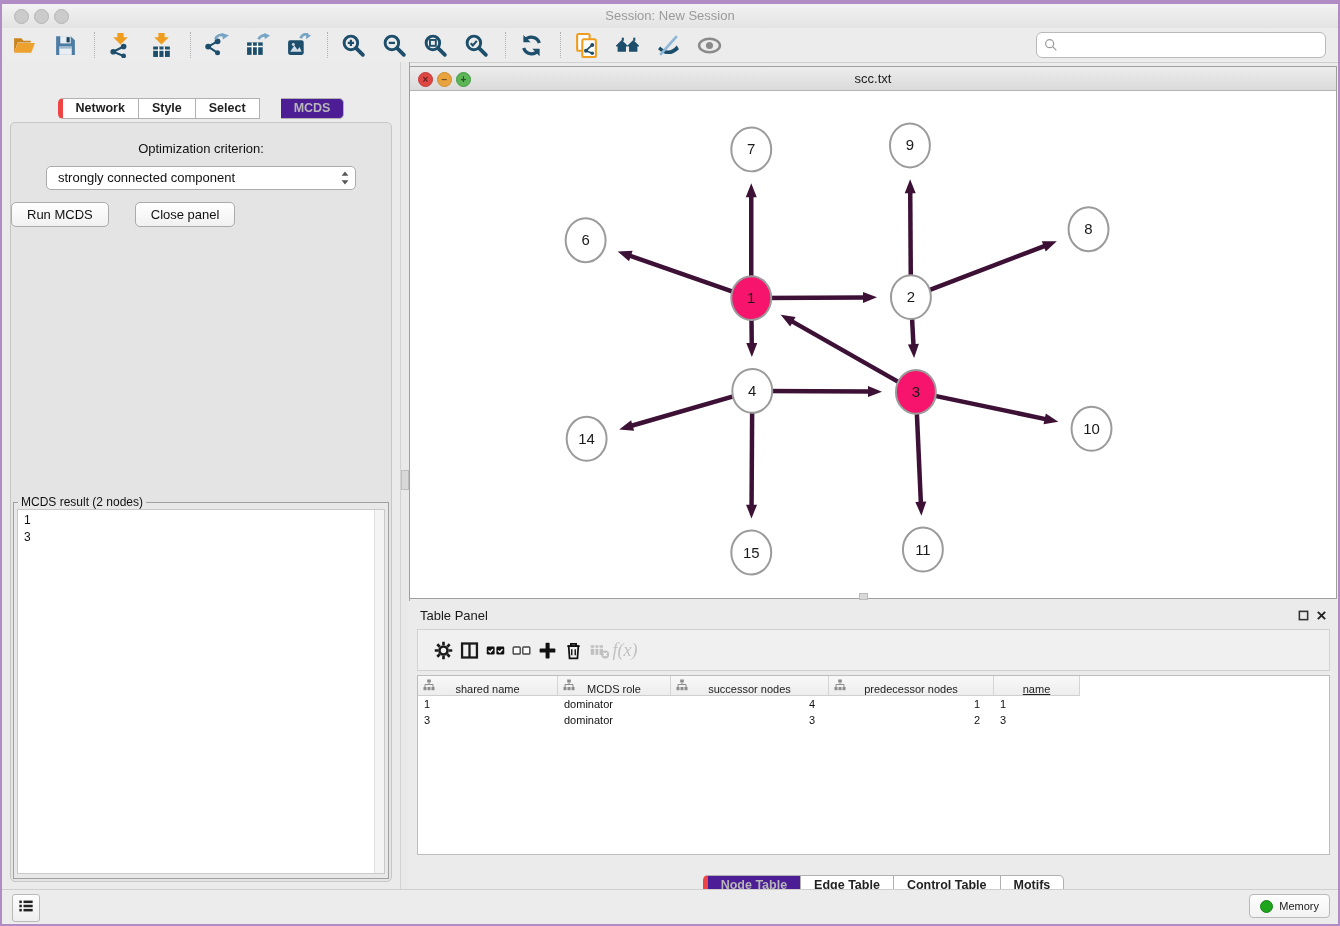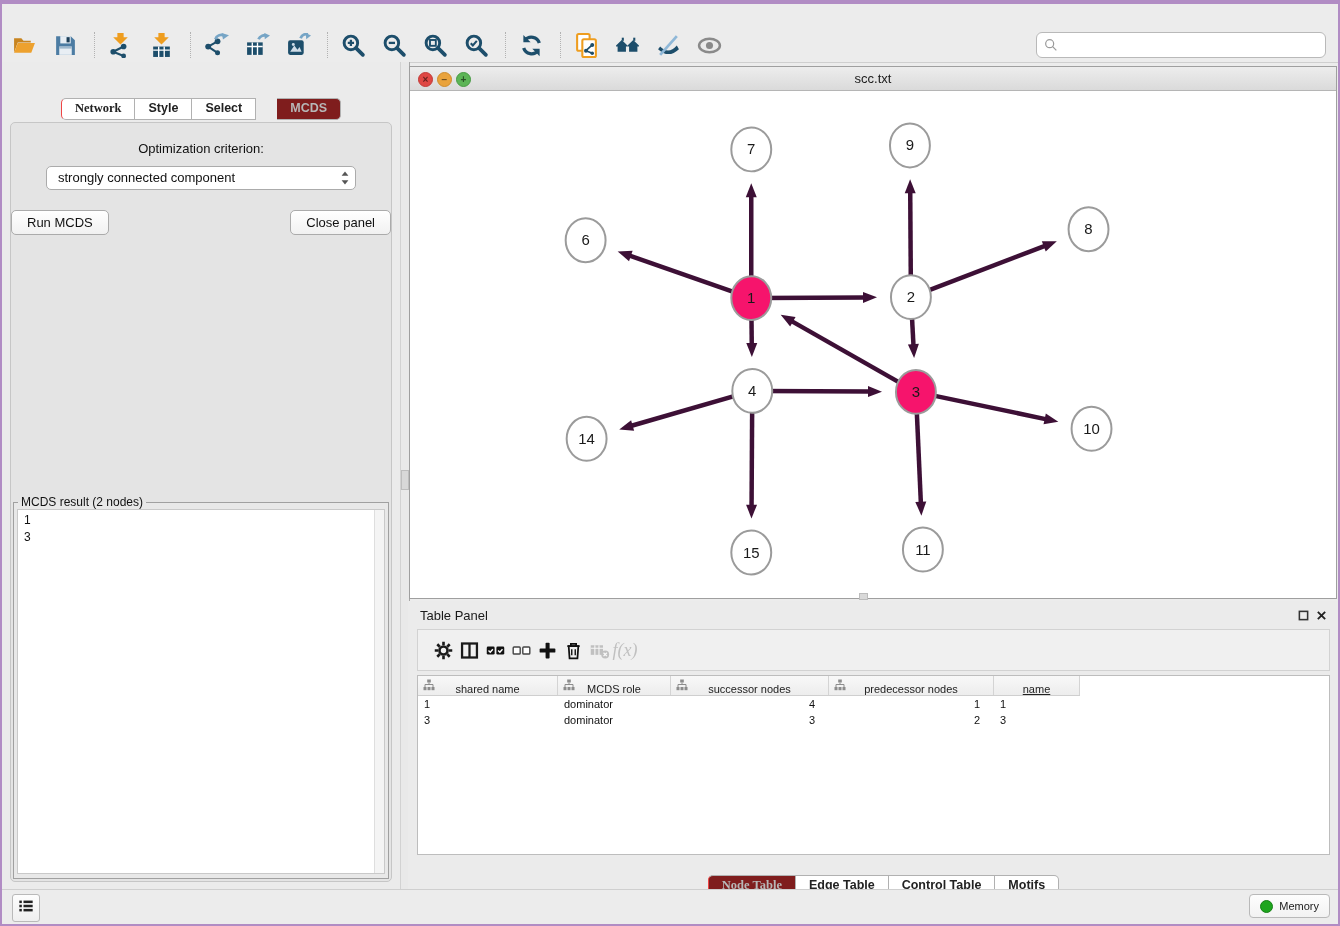--- a/index.html
+++ b/index.html
@@ -25,30 +25,30 @@
   
   .content{position:absolute;top:58px;left:0;right:0;bottom:34px;}
   
   .control-panel{position:absolute;left:0;top:0;bottom:0;width:398px;background:#ebebeb;}
   .panel-header{position:relative;height:26px;}
   .panel-header .ph-title{position:absolute;left:12px;top:7px;font-size:13px;}
   .ph-btn{position:absolute;top:7px;width:14px;height:14px;display:flex;align-items:center;justify-content:center;}
   .ph-btn svg{width:11px;height:11px;}
   .seg-tabs{display:flex;justify-content:center;}
   .seg{padding:2px 13px 3px 13px;font-size:12.5px;font-weight:600;background:#fff;border:1px solid #b1b1b1;border-left:none;color:#222;cursor:default;}
-  .seg:first-child{border-left:1px solid #ef4444;border-radius:5px 0 0 5px;font-family:Liberation Serif, serif;}
+  .seg:first-child{border-left:5px solid #ef4444;border-radius:5px 0 0 5px;}
   .seg:last-child{border-radius:0 5px 5px 0;}
-  .seg.sel{background:#7f1d1d;color:#b7b7b7;margin-left:21px;}
+  .seg.sel{background:#4c1d95;color:#b7b7b7;margin-left:21px;}
   .cp-tabs{position:absolute;left:0;right:0;top:36px;}
   .cp-panel{position:absolute;left:8px;right:8px;top:60px;bottom:8px;background:#e4e4e4;border:1px solid #c6c6c6;border-radius:5px;}
   .opt-label{margin-top:18px;text-align:center;font-size:13px;color:#111;}
   .dropdown{position:relative;margin:10px auto 0 auto;width:308px;height:22px;background:#fff;border:1px solid #ababab;border-radius:5px;}
   .dropdown .dd-text{position:absolute;left:11px;top:3px;font-size:13px;color:#111;}
   .dropdown .dd-step{position:absolute;right:5px;top:3px;width:10px;height:16px;}
-  .btn-row{margin-top:20px;display:flex;justify-content:space-between;gap:26px;}
+  .btn-row{margin-top:12px;display:flex;justify-content:flex-start;gap:26px;}
   .push-btn{height:20px;padding:1px 15px 2px 15px;background:linear-gradient(#ffffff,#f1f1f1);border:1px solid #ababab;border-radius:5px;
             font-size:13px;color:#111;display:flex;align-items:center;}
   fieldset.mcds{position:absolute;left:2px;right:2px;top:372px;bottom:2px;margin:0;border:1px solid #a0a0a0;background:#e8e8e8;padding:0;}
   fieldset.mcds legend{font-size:12px;padding:0 3px;margin-left:4px;color:#111;}
   .result-box{position:absolute;left:3px;right:3px;top:0px;bottom:4px;background:#fff;border:1px solid #c9c9c9;}
   .result-scroll{position:absolute;right:0;top:0;bottom:0;width:9px;background:#f4f4f4;border-left:1px solid #dedede;}
   .result-lines{padding:2px 6px;font-size:12px;line-height:17px;color:#111;}
   
   .v-splitter{position:absolute;left:398px;top:0;bottom:0;width:8px;background:#e9e9e9;border-left:1px solid #d2d2d2;border-right:1px solid #a8a8a8;}
   .v-grip{position:absolute;left:0px;top:408px;width:6px;height:18px;background:#d8d8d8;border:1px solid #bdbdbd;}
@@ -85,20 +85,26 @@
   .sb-list svg{width:20px;height:20px;}
   .memory-btn{position:absolute;right:8px;top:4px;height:24px;box-sizing:border-box;background:linear-gradient(#fdfdfd,#f2f2f2);
            border:1px solid #b9b9b9;border-radius:4px;display:flex;align-items:center;gap:6px;padding:0 10px;font-size:11px;}
   .memory-dot{width:11px;height:11px;border-radius:50%;background:#1ea51e;border:1px solid #168016;}
 </style>
 </head>
 <body>
 
 <div id="app">
 
+  <div class="titlebar">
+    <div class="tl" style="left:12px"></div>
+    <div class="tl" style="left:32px"></div>
+    <div class="tl" style="left:52px"></div>
+    <div class="title-text">Session: New Session</div>
+  </div>
 
   <div class="toolbar">
     <div id="main-toolbar-icons" style="display:flex;align-items:center;">
         <div class="tb-btn">
           <svg viewBox="0 0 24 24">
             <path d="M2 19V5h7l2 2.5h7V9H5.5L2 19z" fill="#c8841f"></path>
             <path d="M2 19l3.5-9.5H22L18.5 19z" fill="#eda12e"></path>
           </svg>
         </div>
         <div class="tb-btn">

